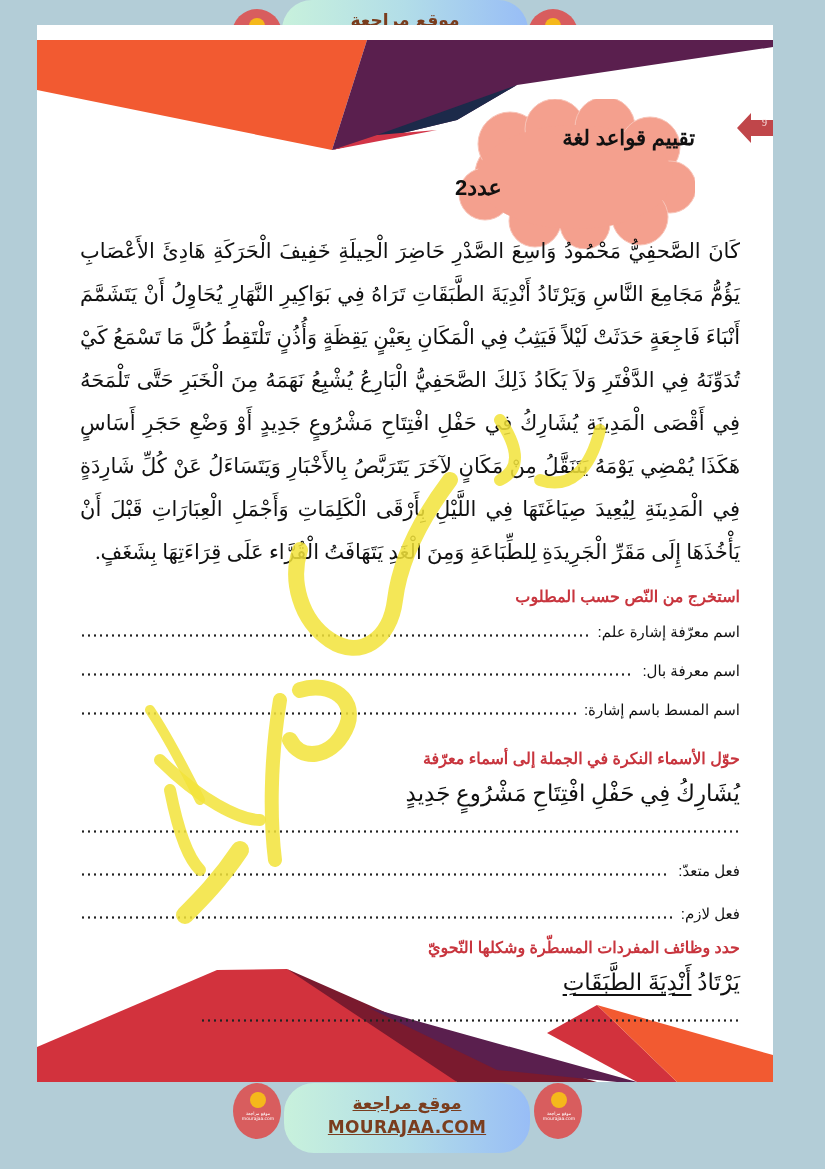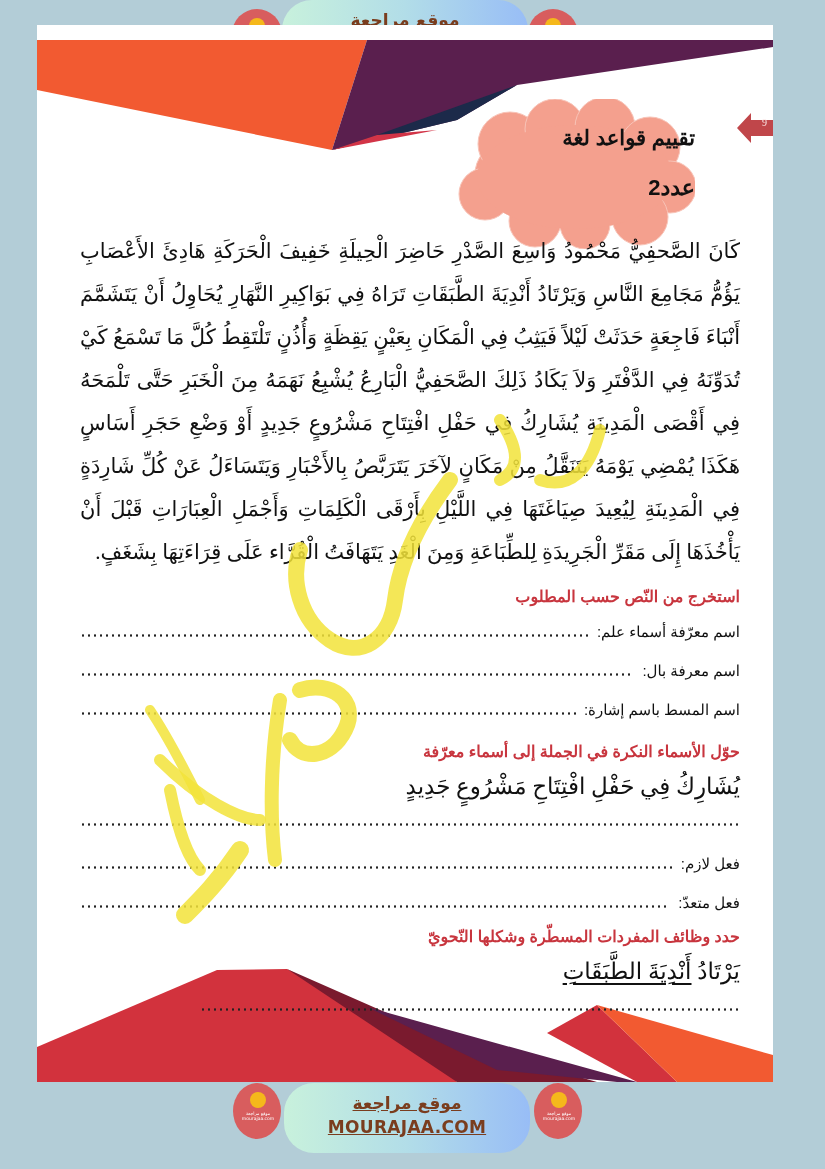--- a/index.html
+++ b/index.html
@@ -20,21 +20,21 @@
     position:absolute; right:6px; top:7px; font-family:"Liberation Serif", serif;
     font-size:10px; color:#fbe6e6;
   }
   .cloud { position:absolute; left:455px; top:76px; width:240px; height:150px; }
   .cloud-title {
     position:absolute; left:455px; top:101px; width:240px; text-align:right;
     font-family:"Liberation Sans", sans-serif; font-weight:bold; font-size:21px; color:#111;
     direction:rtl;
   }
   .cloud-sub {
-    position:absolute; left:455px; top:150px; width:240px; text-align:right;
+    position:absolute; left:455px; top:150px; width:240px; text-align:left;
     font-family:"Liberation Sans", sans-serif; font-weight:bold; font-size:22px; color:#111;
     direction:rtl;
   }
   .content {
     position:absolute; left:80px; top:230px; width:660px;
     direction:rtl; text-align:justify;
     font-family:"Liberation Serif", "DejaVu Serif", serif;
     color:#111;
   }
   .passage { font-size:21px; line-height:43px; margin:0; text-align-last:right; }
@@ -140,42 +140,42 @@
   <div class="cloud-title" style="left:418px;">تقييم قواعد لغة</div>
   <div class="cloud-sub" style="left:418px;">عدد2</div>
 </div>
 
 <div class="content">
   <p class="passage">كَانَ الصَّحفِيُّ مَحْمُودُ وَاسِعَ الصَّدْرِ حَاضِرَ الْحِيلَةِ خَفِيفَ الْحَرَكَةِ هَادِئَ الأَعْصَابِ يَؤُمُّ مَجَامِعَ النَّاسِ وَيَرْتَادُ أَنْدِيَةَ الطَّبَقَاتِ تَرَاهُ فِي بَوَاكِيرِ النَّهَارِ يُحَاوِلُ أَنْ يَتَشَمَّمَ أَنْبَاءَ فَاجِعَةٍ حَدَثَتْ لَيْلاً فَيَثِبُ فِي الْمَكَانِ بِعَيْنٍ يَقِظَةٍ وَأُذُنٍ تَلْتَقِطُ كُلَّ مَا تَسْمَعُ كَيْ تُدَوِّنَهُ فِي الدَّفْتَرِ وَلاَ يَكَادُ ذَلِكَ الصَّحَفِيُّ الْبَارِعُ يُشْبِعُ نَهَمَهُ مِنَ الْخَبَرِ حَتَّى تَلْمَحَهُ فِي أَقْصَى الْمَدِينَةِ يُشَارِكُ فِي حَفْلِ افْتِتَاحِ مَشْرُوعٍ جَدِيدٍ أَوْ وَضْعِ حَجَرِ أَسَاسٍ هَكَذَا يُمْضِي يَوْمَهُ يَتَنَقَّلُ مِنْ مَكَانٍ لآخَرَ يَتَرَبَّصُ بِالأَخْبَارِ وَيَتَسَاءَلُ عَنْ كُلِّ شَارِدَةٍ فِي الْمَدِينَةِ لِيُعِيدَ صِيَاغَتَهَا فِي اللَّيْلِ بِأَرْقَى الْكَلِمَاتِ وَأَجْمَلِ الْعِبَارَاتِ قَبْلَ أَنْ يَأْخُذَهَا إِلَى مَقَرِّ الْجَرِيدَةِ لِلطِّبَاعَةِ وَمِنَ الْغَدِ يَتَهَافَتُ الْقُرَّاء عَلَى قِرَاءَتِهَا بِشَغَفٍ.</p>
 
   <div style="height:8px"></div>
   <p class="section-title">استخرج من النّص حسب المطلوب</p>
   <div class="field-row">
-    <span class="label">اسم معرّفة أسماء علم:</span>
+    <span class="label">اسم معرّفة إشارة علم:</span>
     <span class="dots"></span>
   </div>
   <div class="field-row">
     <span class="label">اسم معرفة بال:</span>
     <span class="dots"></span>
   </div>
   <div class="field-row">
     <span class="label">اسم المسط باسم إشارة:</span>
     <span class="dots"></span>
   </div>
 
-  <p class="section-title" style="margin-top:8px;">حوّل الأسماء النكرة في الجملة إلى أسماء معرّفة</p>
+  <p class="section-title" style="margin-top:15px;">حوّل الأسماء النكرة في الجملة إلى أسماء معرّفة</p>
   <div class="example">يُشَارِكُ فِي حَفْلِ افْتِتَاحِ مَشْرُوعٍ جَدِيدٍ</div>
   <div class="full-dots" style="margin-top:16px; margin-bottom:18px;"></div>
 
+  <div class="field-row">
+    <span class="label">فعل متعدّ:</span>
+    <span class="dots"></span>
+  </div>
   <div class="field-row" style="margin-top:4px;">
     <span class="label">فعل لازم:</span>
-    <span class="dots"></span>
-  </div>
-  <div class="field-row">
-    <span class="label">فعل متعدّ:</span>
     <span class="dots"></span>
   </div>
 
   <p class="section-title">حدد وظائف المفردات المسطّرة وشكلها النّحويّ</p>
   <div class="example">
     <span>يَرْتَادُ</span>
     <span class="underlined">أَنْدِيَةَ الطَّبَقَاتِ</span>
   </div>
   <div class="full-dots" style="margin-top:16px; margin-right:0; width:540px;"></div>
 </div>

